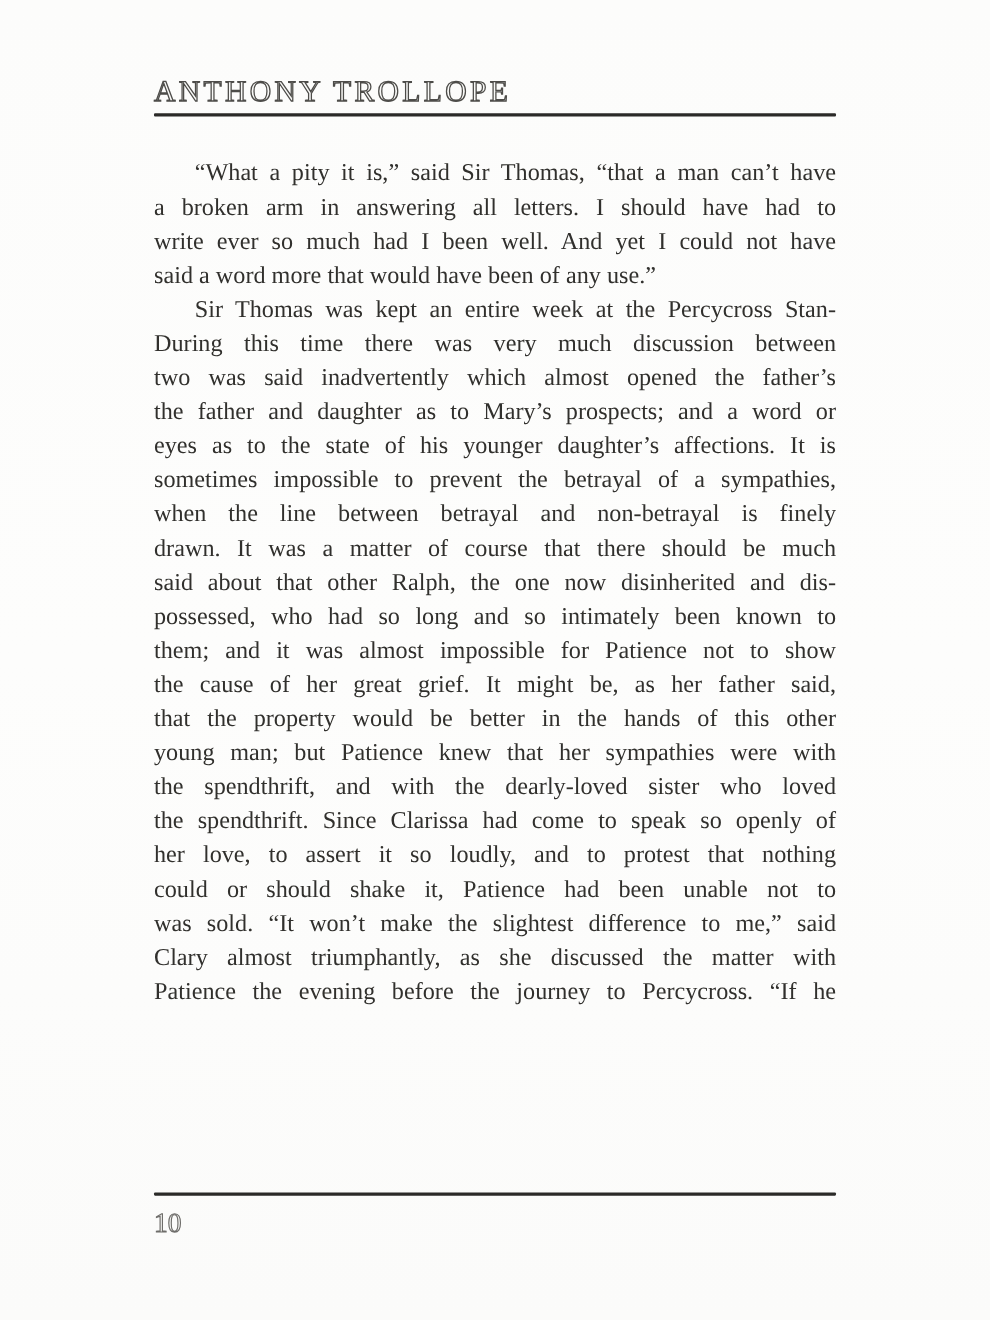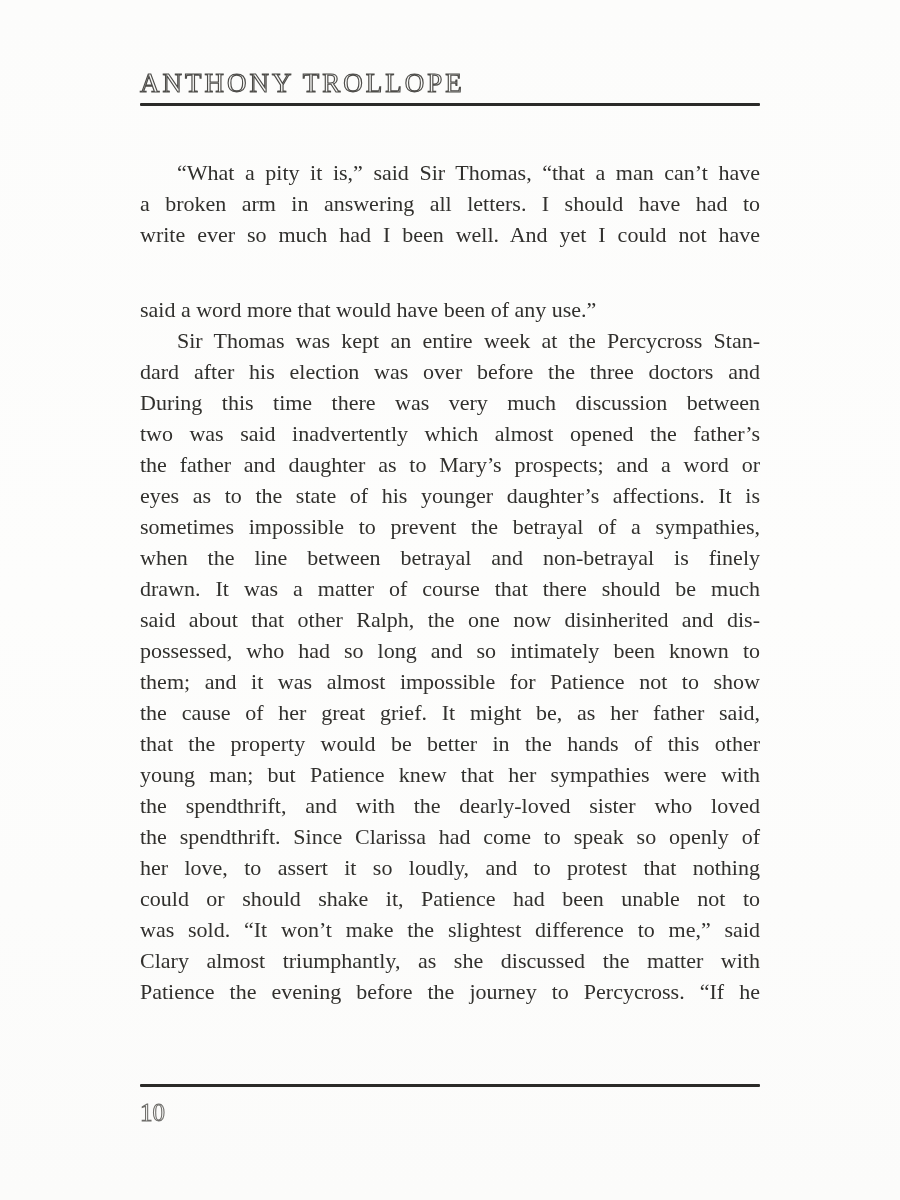--- a/index.html
+++ b/index.html
@@ -36,31 +36,31 @@
   .rule {
     height: 3px;
     background: #2b2a28;
     border-radius: 1px;
   }
   .header-rule { margin-top: 5px; }
   .body-text {
     position: absolute;
     left: 140px;
     right: 140px;
-    top: 157px;
+    top: 141px;
     font-size: 22px;
     line-height: 31px;
     color: #31302d;
   }
   .para { margin: 0; }
   .line {
     text-align: justify;
     text-align-last: justify;
   }
-  .line.no-justify { text-align-last: left; margin-top: 44px; }
+  .line.no-justify { text-align-last: left; }
   .line.indent { text-indent: 37px; }
   .page-footer {
     position: absolute;
     left: 140px;
     right: 140px;
     top: 1084px;
   }
   .pagenum {
     margin-top: 11px;
     font-size: 25px;
@@ -86,21 +86,20 @@
 
   <main class="body-text" id="body-text">
       <div class="para">
         <div class="line indent">“What a pity it is,” said Sir Thomas, “that a man can’t have</div>
         <div class="line">a broken arm in answering all letters. I should have had to</div>
         <div class="line">write ever so much had I been well. And yet I could not have</div>
         <div class="line no-justify">said a word more that would have been of any use.”</div>
       </div>
       <div class="para">
         <div class="line indent">Sir Thomas was kept an entire week at the Percycross Stan-</div>
-        <div class="line">dard after his election was over before the three doctors and</div>
         <div class="line">During this time there was very much discussion between</div>
         <div class="line">two was said inadvertently which almost opened the father’s</div>
         <div class="line">the father and daughter as to Mary’s prospects; and a word or</div>
         <div class="line">eyes as to the state of his younger daughter’s affections. It is</div>
         <div class="line">sometimes impossible to prevent the betrayal of a sympathies,</div>
         <div class="line">when the line between betrayal and non-betrayal is finely</div>
         <div class="line">drawn. It was a matter of course that there should be much</div>
         <div class="line">said about that other Ralph, the one now disinherited and dis-</div>
         <div class="line">possessed, who had so long and so intimately been known to</div>
         <div class="line">them; and it was almost impossible for Patience not to show</div>

